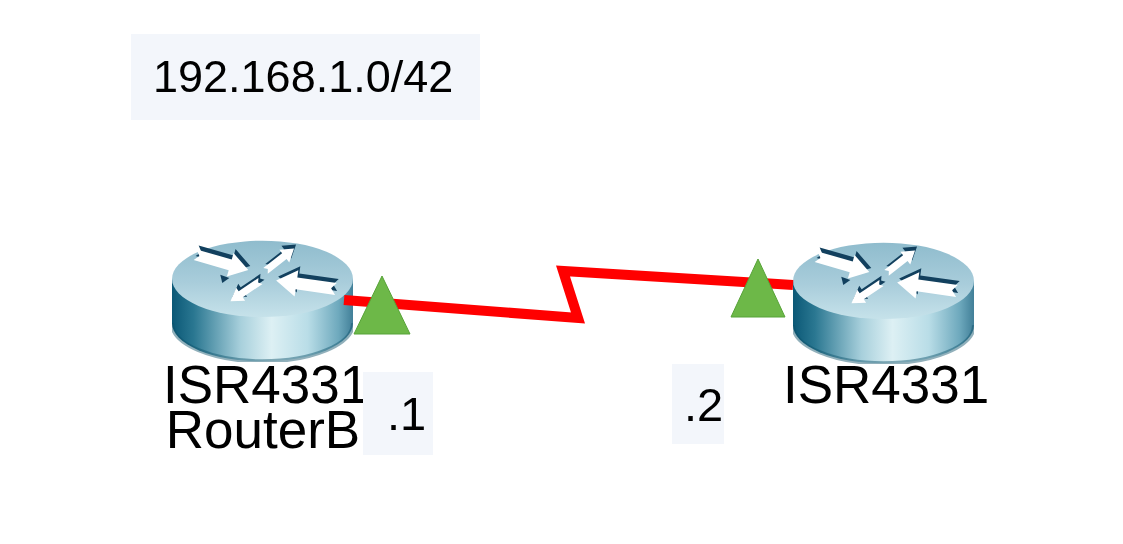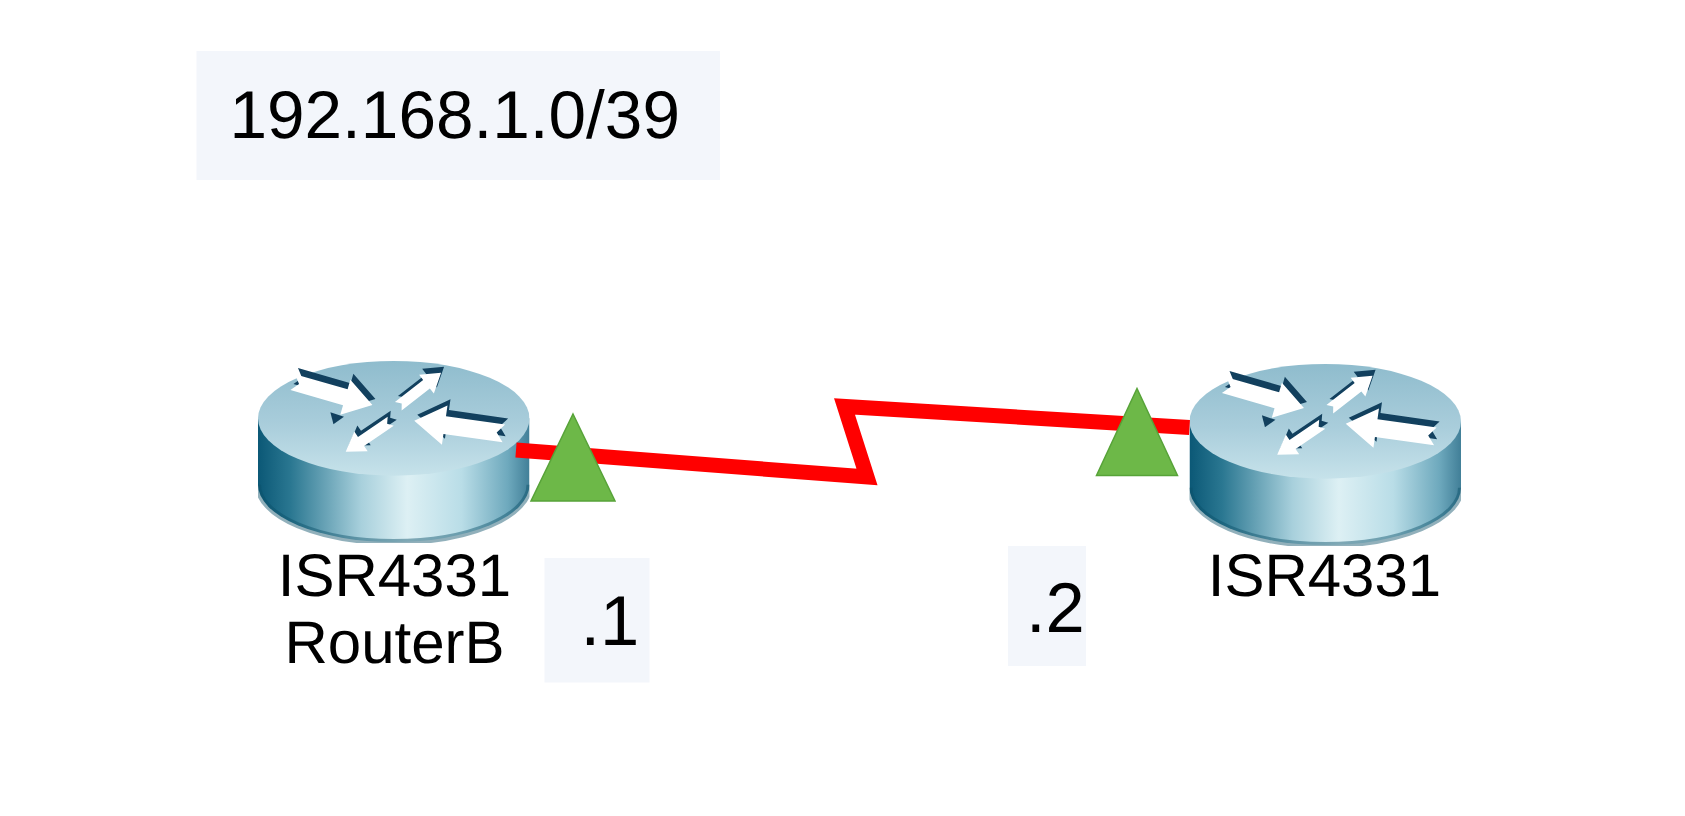--- a/index.html
+++ b/index.html
@@ -4,21 +4,21 @@
 <style>
   html,body{margin:0;padding:0;background:#ffffff;}
   #canvas{
     position:relative;width:1123px;height:544px;overflow:hidden;
     background:#ffffff;font-family:"Liberation Sans",sans-serif;color:#000;
   }
   .device{position:absolute;width:181px;height:124px;}
   .device svg{display:block;width:100%;height:100%;}
   .caption{
     position:absolute;width:200px;text-align:center;
-    font-size:40px;line-height:45px;letter-spacing:0px;color:#000;
+    font-size:53px;line-height:45px;letter-spacing:0px;color:#000;
     white-space:nowrap;
   }
   .note{
     position:absolute;background:#f3f6fb;color:#000;
     display:flex;align-items:center;box-sizing:border-box;
   }
   #note-ip{left:131px;top:34px;width:349px;height:86px;font-size:45px;padding-left:22px;}
   #note-dot1{left:363px;top:372px;width:70px;height:83px;font-size:47px;padding-left:24px;}
   #note-dot2{left:672px;top:364px;width:52px;height:80px;font-size:47px;padding-left:12px;}
   #link-layer{position:absolute;left:0;top:0;width:1123px;height:544px;pointer-events:none;}
@@ -87,17 +87,17 @@
   </svg>
 
   <div class="caption" id="caption-a">
     <div>ISR4331</div>
     <div>RouterB</div>
   </div>
   <div class="caption" id="caption-b">
     <div>ISR4331</div>
   </div>
 
-  <div class="note" id="note-ip">192.168.1.0/39</div>
+  <div class="note" id="note-ip">192.168.1.0/42</div>
   <div class="note" id="note-dot1">.1</div>
   <div class="note" id="note-dot2">.2</div>
 
 </div>
 
 </body></html>

